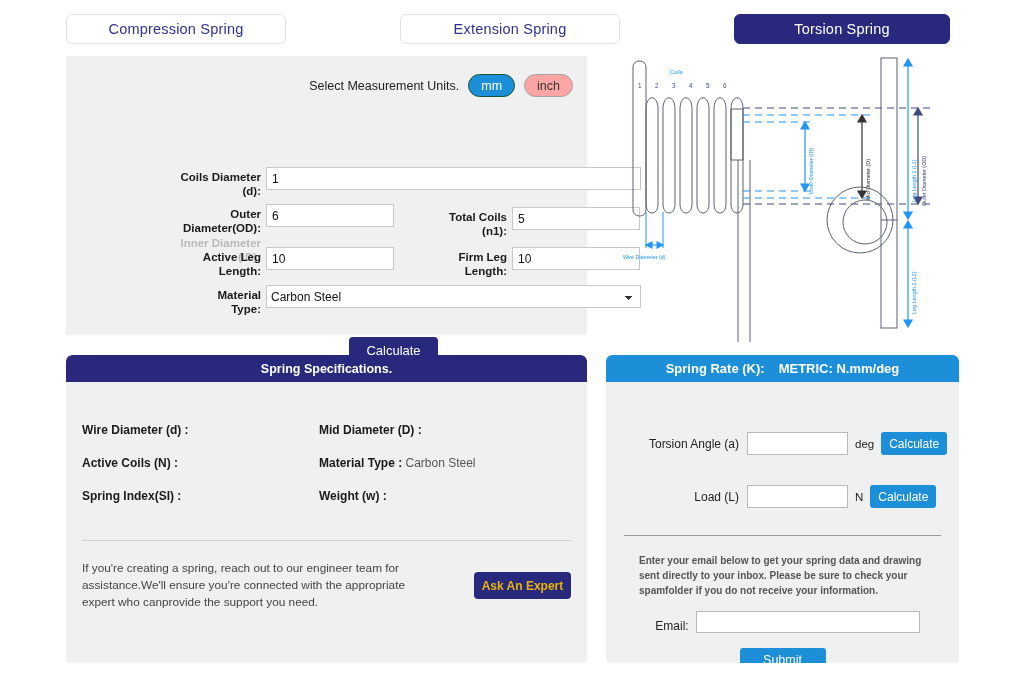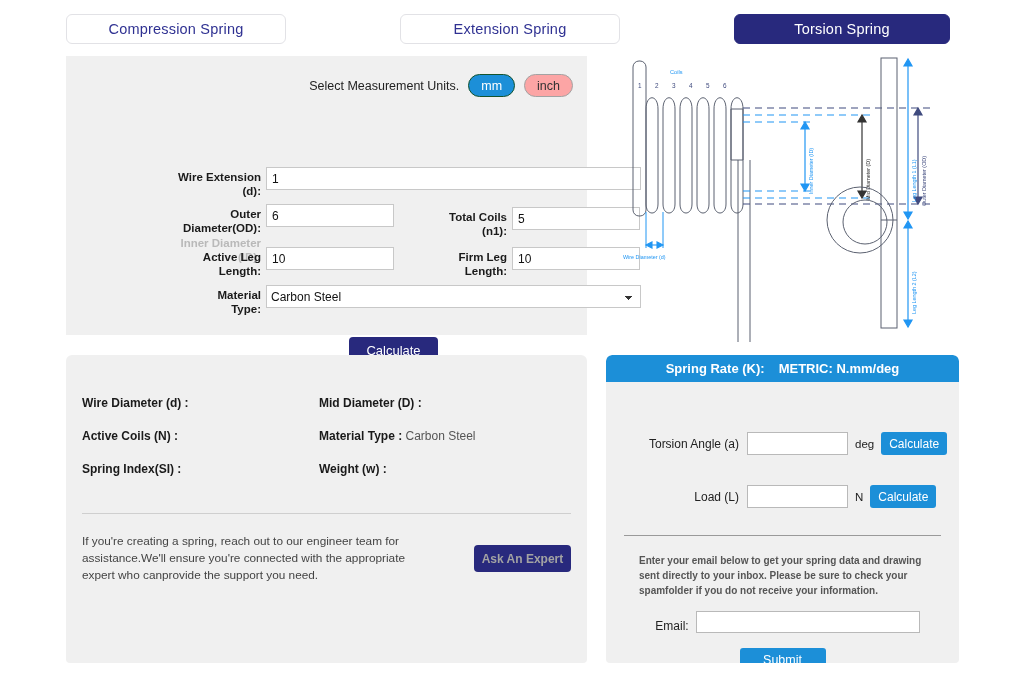--- a/index.html
+++ b/index.html
@@ -123,21 +123,21 @@
   .sp-r3 { top: 107px; }
   .spec-div { height: 1px; background: #cfcfcf; margin: 0 16px; }
   .expert-row {
     position: relative; padding: 19px 16px 0 16px;
     display: flex; align-items: flex-start; justify-content: space-between;
   }
   .expert-text {
     font-size: 11.8px; color: #444; line-height: 1.45; width: 345px;
   }
   .expert-btn {
-    width: 97px; height: 27px; background: #28297d; color: #a3a3a3;
+    width: 97px; height: 27px; background: #28297d; color: #eab308;
     border: none; border-radius: 4px; font-size: 12px; font-weight: bold;
     cursor: pointer; margin-top: 12px; font-family: "Liberation Sans", sans-serif;
   }
 
   
   .rate-card {
     position: absolute; left: 606px; top: 355px; width: 353px; height: 308px;
     background: #f0f0f0; border-radius: 6px 6px 4px 4px; overflow: hidden;
   }
   .rate-head {
@@ -202,21 +202,21 @@
 
   <div class="form-card">
 
     <div class="units-row">
       <span class="units-label">Select Measurement Units.</span>
       <span class="pill on">mm</span>
       <span class="pill off">inch</span>
     </div>
 
     <div class="frow" id="r-wire">
-      <span class="flab">Wire Extension (d):</span>
+      <span class="flab">Coils Diameter (d):</span>
       <input class="fin" type="text" value="1" style="">
     </div>
 
     <div class="frow" id="r-od">
       <span class="flab">
         <span>Outer Diameter(OD):</span>
         <span class="sub">Inner Diameter (ID):</span>
       </span>
       <input class="fin" type="text" value="6" style="">
     </div>
@@ -332,20 +332,21 @@
       <g stroke="#2196f3" stroke-width="1.2" fill="#2196f3">
         <line x1="308" y1="172" x2="308" y2="272"></line>
         <polygon points="308,169 304,176 312,176"></polygon>
         <polygon points="308,275 304,268 312,268"></polygon>
       </g>
       <text x="316" y="262" font-size="5.4" fill="#2196f3" transform="rotate(-90 316 262)">Leg Length 2 (L2)</text>
     </svg>
   </div>
 
   <div class="spec-card">
+    <div class="spec-head">Spring Specifications.</div>
 
     <div class="spec-grid">
       <div class="spec-item sp-c1 sp-r1">
         <b>Wire Diameter (d) :</b>
         <span class="val"></span>
       </div>
       <div class="spec-item sp-c2 sp-r1">
         <b>Mid Diameter (D) :</b>
         <span class="val"></span>
       </div>

